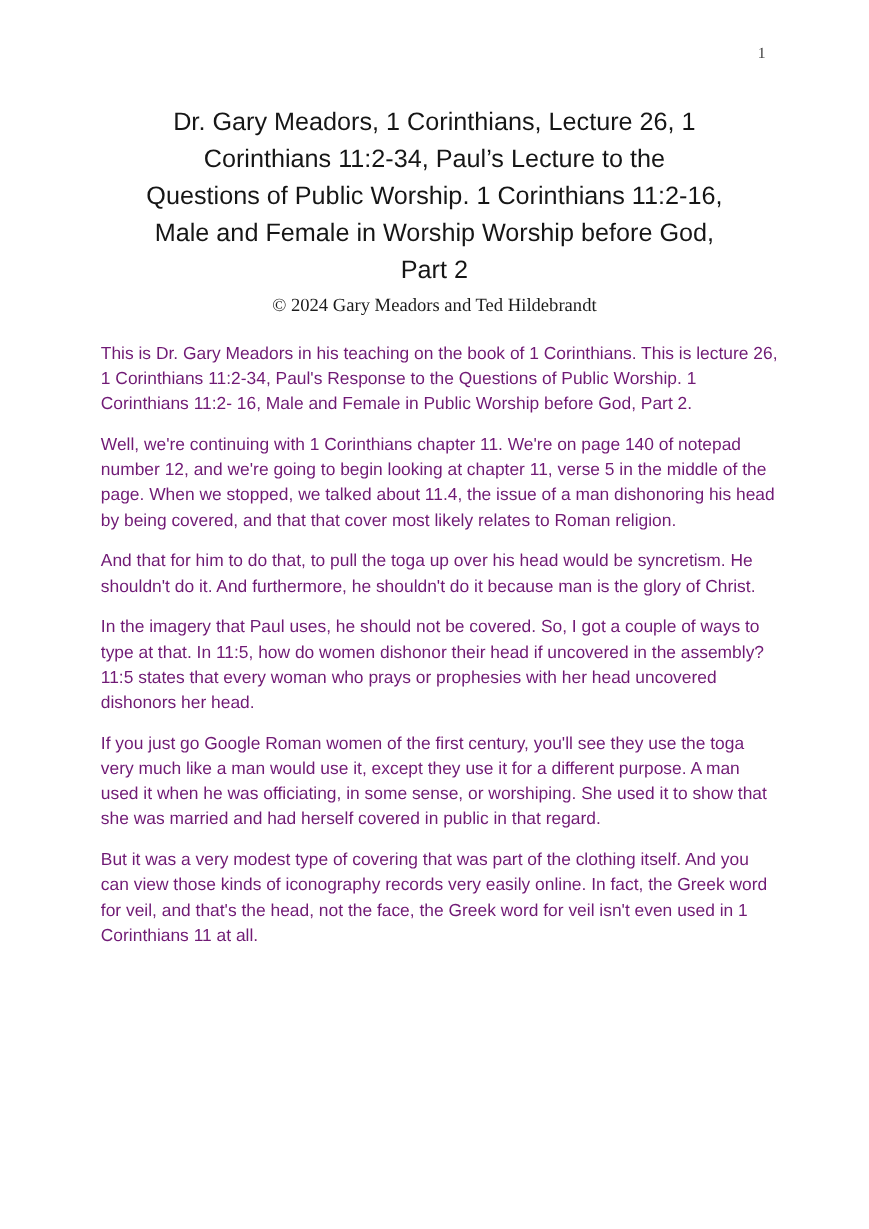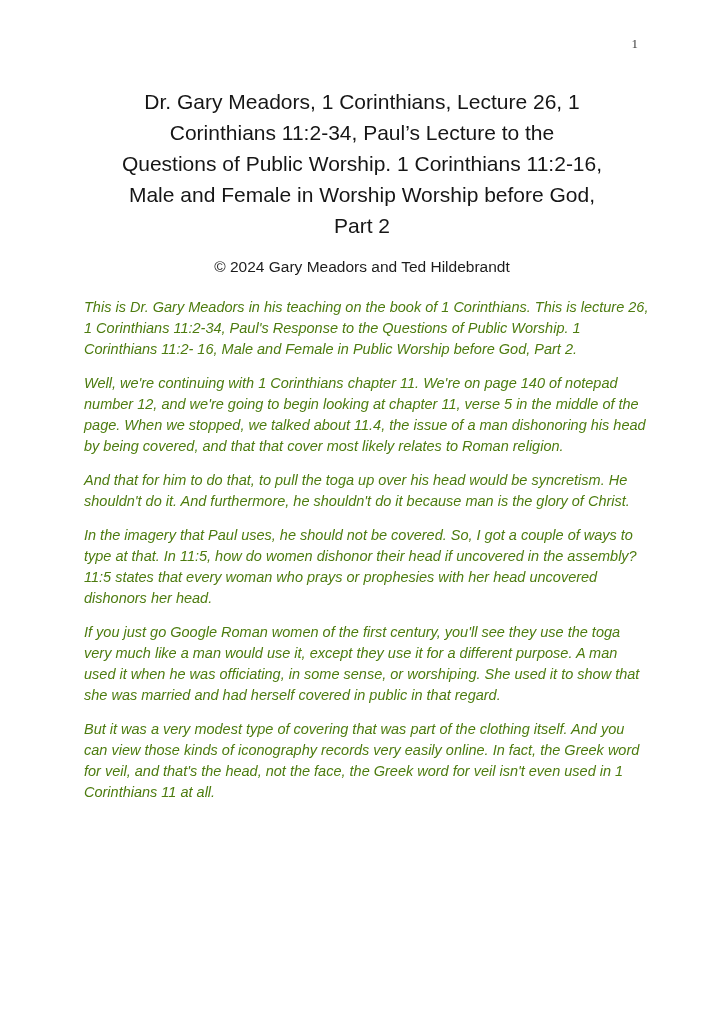--- a/index.html
+++ b/index.html
@@ -30,33 +30,32 @@
     text-align: center;
   }
   .title-line {
     font-size: 21px;
     font-weight: normal;
     line-height: 31px;
     color: #161616;
     white-space: nowrap;
   }
   .copyright {
-    margin-top: 16px;
+    margin-top: 4px;
     text-align: center;
-    font-family: Liberation Sans, sans-serif;
+    font-family: Liberation Serif, serif;
     font-size: 15.5px;
     line-height: 20px;
     color: #1c1c1c;
   }
   .body-text {
     margin: 20px 74px 0 84px;
     font-size: 14.5px;
     line-height: 21px;
-    color: #4d7c0f;
-    font-style: italic;
+    color: #701a75;
   }
   .body-text p {
     margin: 0 0 13px 0;
   }
 </style>
 </head>
 <body>
 
 <div class="page">
 

